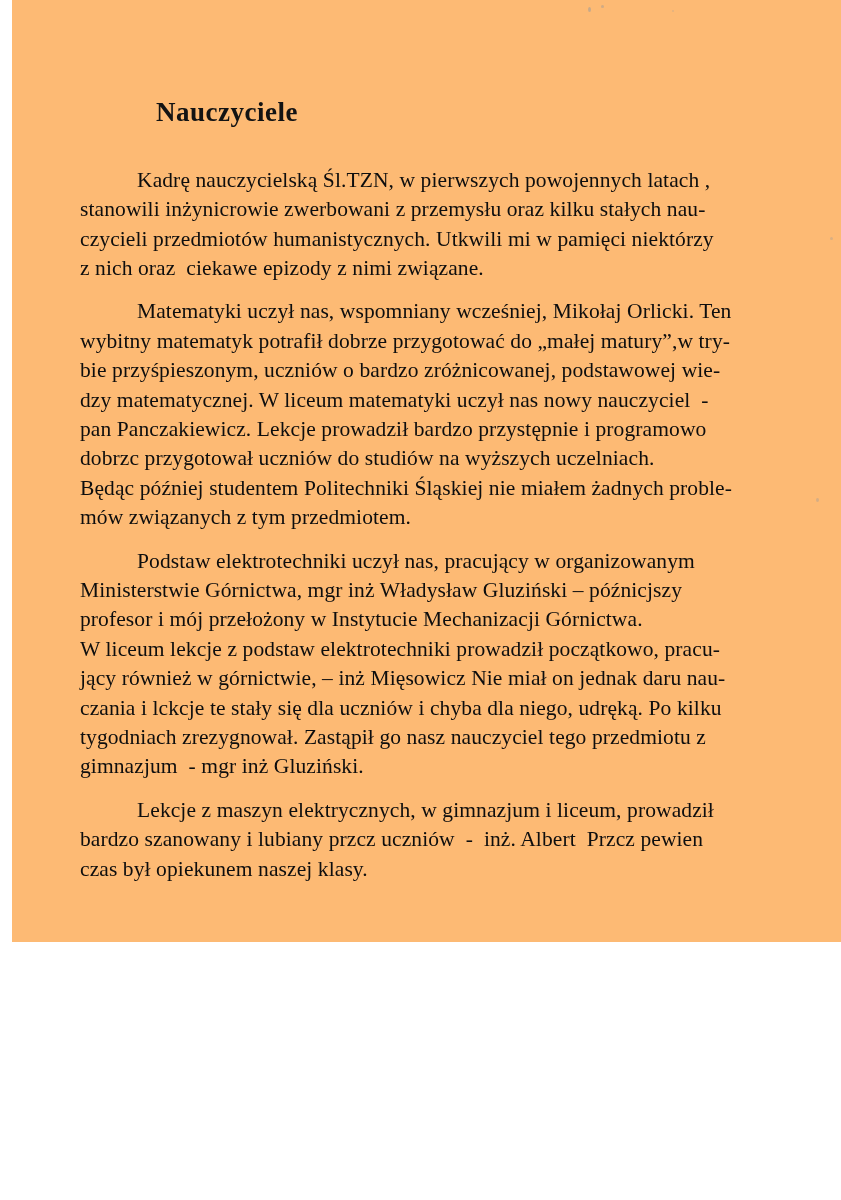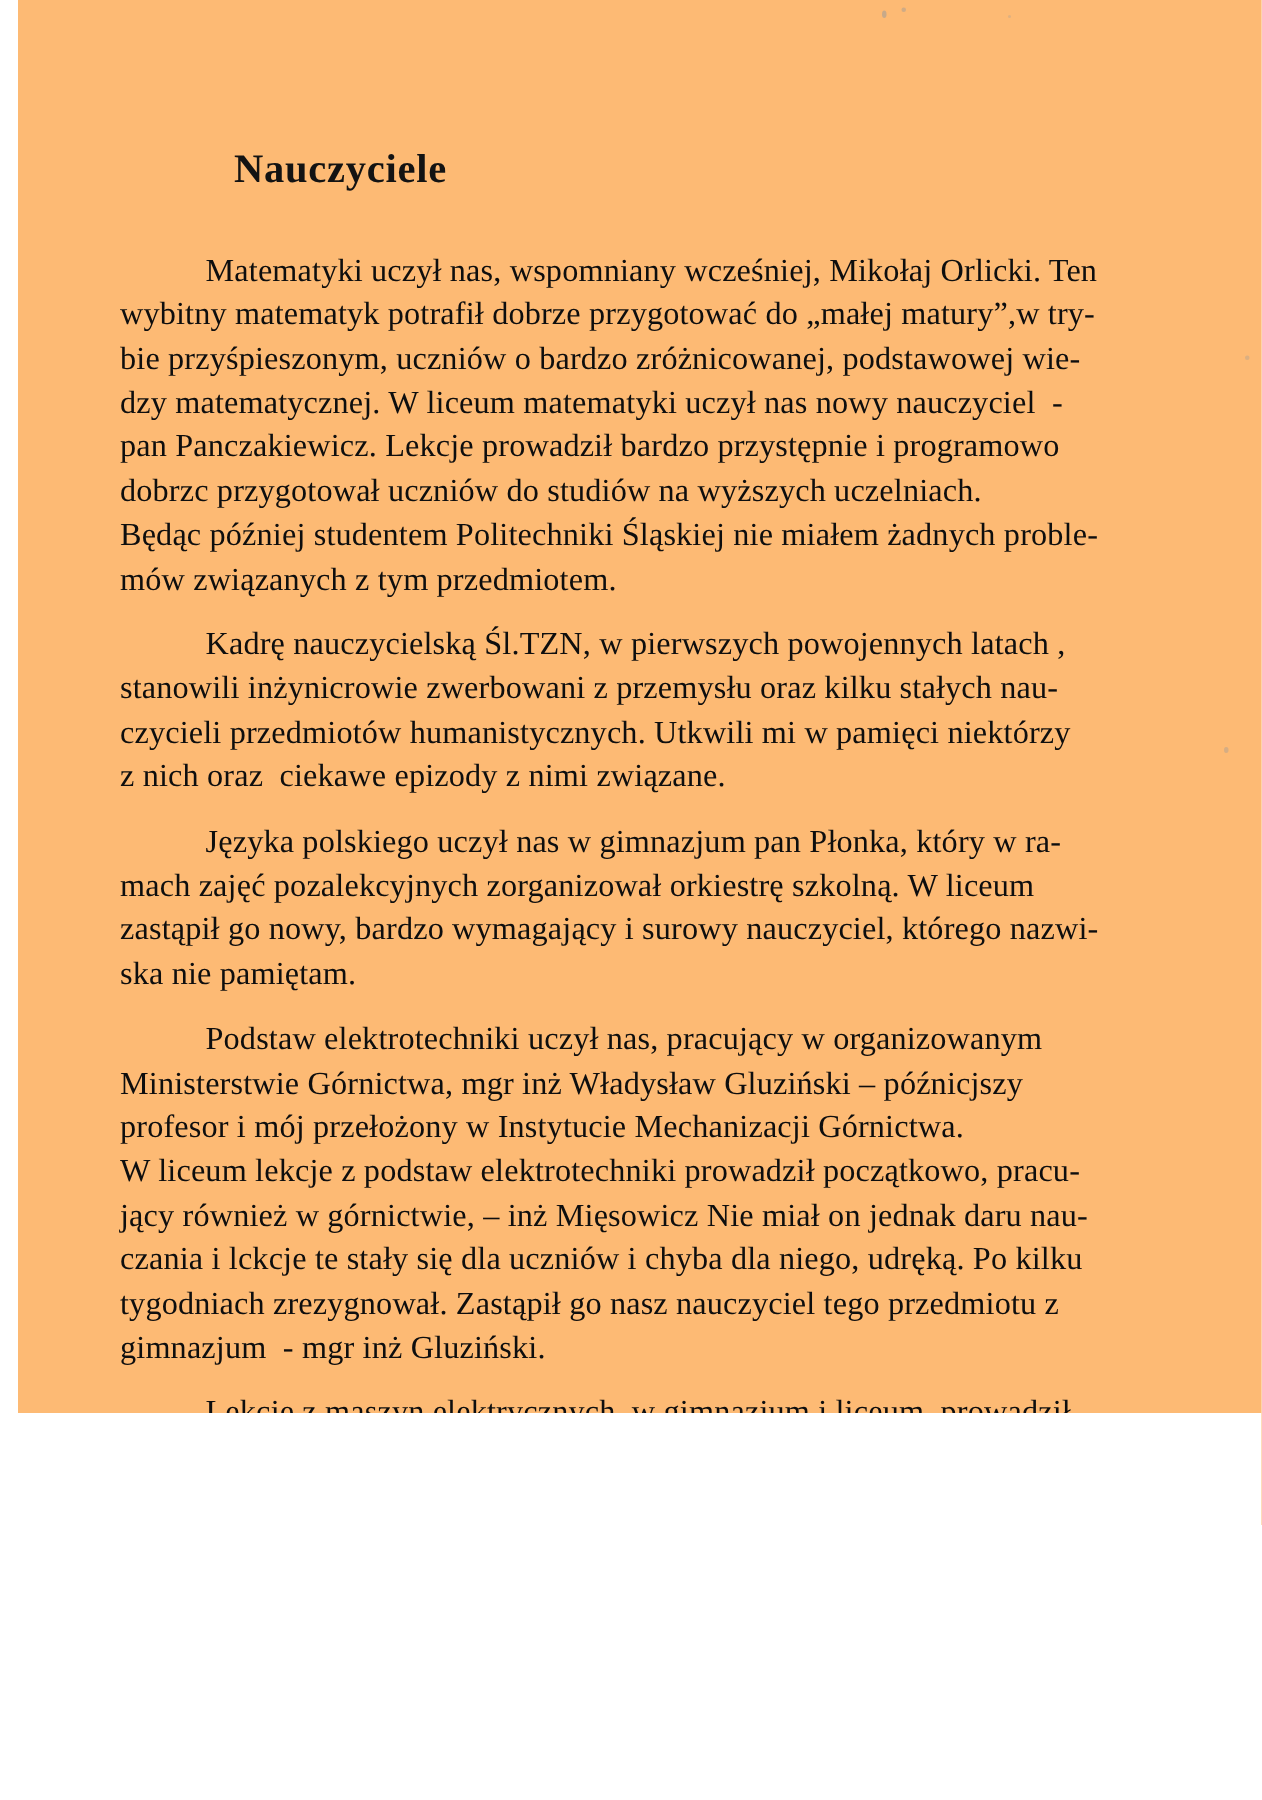--- a/index.html
+++ b/index.html
@@ -63,47 +63,43 @@
   <span class="speck s2"></span>
   <span class="speck s3"></span>
   <span class="speck s4"></span>
   <span class="speck s5"></span>
   <span class="speck s6"></span>
 
   <div class="content">
     <h1 class="doc-title">Nauczyciele</h1>
 
     <div class="doc-body">
+      <p class="para">Kadrę nauczycielską Śl.TZN, w pierwszych powojennych latach ,
+stanowili inżynicrowie zwerbowani z przemysłu oraz kilku stałych nau-
+czycieli przedmiotów humanistycznych. Utkwili mi w pamięci niektórzy
+z nich oraz  ciekawe epizody z nimi związane.</p>
+
       <p class="para">Matematyki uczył nas, wspomniany wcześniej, Mikołaj Orlicki. Ten
 wybitny matematyk potrafił dobrze przygotować do „małej matury”,w try-
 bie przyśpieszonym, uczniów o bardzo zróżnicowanej, podstawowej wie-
 dzy matematycznej. W liceum matematyki uczył nas nowy nauczyciel  -
 pan Panczakiewicz. Lekcje prowadził bardzo przystępnie i programowo
 dobrzc przygotował uczniów do studiów na wyższych uczelniach.
 Będąc później studentem Politechniki Śląskiej nie miałem żadnych proble-
 mów związanych z tym przedmiotem.</p>
 
-      <p class="para">Kadrę nauczycielską Śl.TZN, w pierwszych powojennych latach ,
-stanowili inżynicrowie zwerbowani z przemysłu oraz kilku stałych nau-
-czycieli przedmiotów humanistycznych. Utkwili mi w pamięci niektórzy
-z nich oraz  ciekawe epizody z nimi związane.</p>
-
-      <p class="para">Języka polskiego uczył nas w gimnazjum pan Płonka, który w ra-
-mach zajęć pozalekcyjnych zorganizował orkiestrę szkolną. W liceum
-zastąpił go nowy, bardzo wymagający i surowy nauczyciel, którego nazwi-
-ska nie pamiętam.</p>
 
       <p class="para">Podstaw elektrotechniki uczył nas, pracujący w organizowanym
 Ministerstwie Górnictwa, mgr inż Władysław Gluziński – późnicjszy
 profesor i mój przełożony w Instytucie Mechanizacji Górnictwa.
 W liceum lekcje z podstaw elektrotechniki prowadził początkowo, pracu-
 jący również w górnictwie, – inż Mięsowicz Nie miał on jednak daru nau-
 czania i lckcje te stały się dla uczniów i chyba dla niego, udręką. Po kilku
 tygodniach zrezygnował. Zastąpił go nasz nauczyciel tego przedmiotu z
 gimnazjum  - mgr inż Gluziński.</p>
 
       <p class="para">Lekcje z maszyn elektrycznych, w gimnazjum i liceum, prowadził
 bardzo szanowany i lubiany przcz uczniów  -  inż. Albert  Przcz pewien
-mach był opiekunem naszej klasy.</p>
+czas był opiekunem naszej klasy.</p>
 
     </div>
   </div>
 </div>
 
 </body></html>

